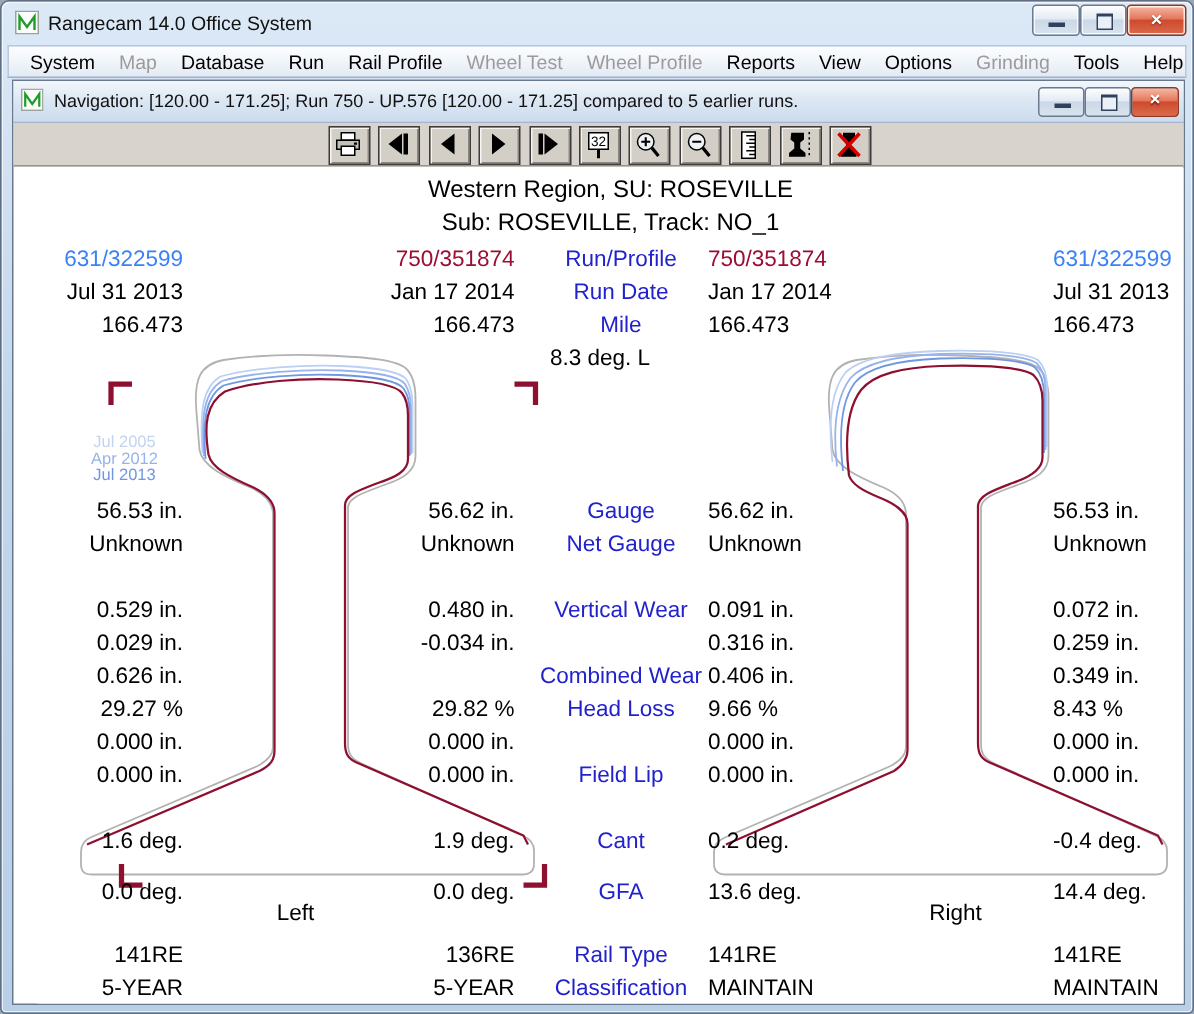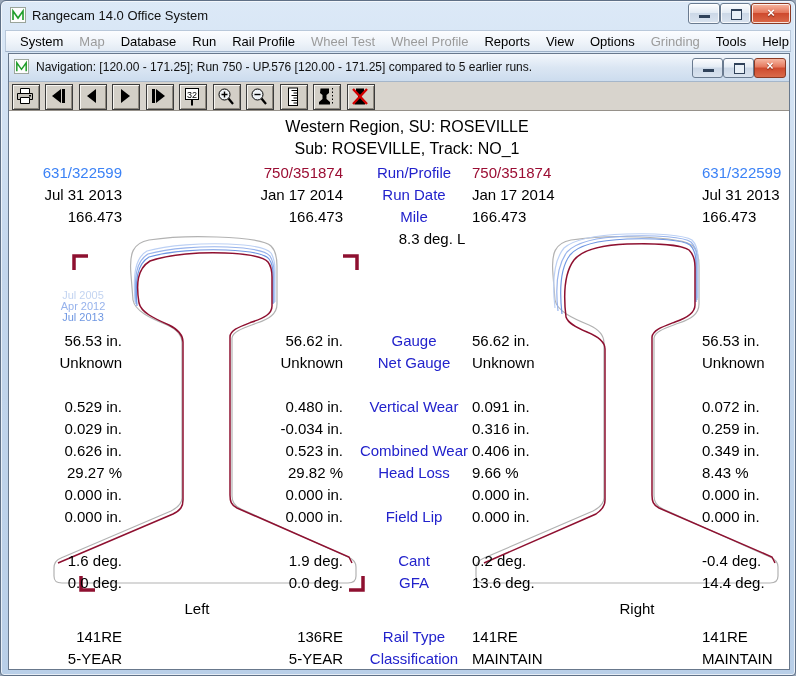--- a/index.html
+++ b/index.html
@@ -43,42 +43,42 @@
   .nav-titlebar .app-icon{position:absolute;left:5px;top:5px;width:15px;height:15px;}
   .nav-title-text{position:absolute;left:27px;top:6px;font-size:12px;color:#111;white-space:nowrap;}
   .ncap{position:absolute;top:4px;height:18px;border:1px solid #6a7b90;border-radius:3px;
     background:linear-gradient(180deg,#fdfdfe 0%,#e3ebf4 45%,#ccd8e7 50%,#d9e3ef 100%);}
   .ncap.min{right:66px;width:29px;}
   .ncap.max{right:35px;width:29px;}
   .ncap.close{right:3px;width:30px;background:linear-gradient(180deg,#f7b7a2 0%,#e4775c 45%,#ce4a2e 50%,#da6a4a 100%);border-color:#8c3a24;}
 
   
   .toolbar{position:absolute;left:0;top:28px;right:0;height:29px;background:#d8d4cd;
-    border-bottom:1px solid #96918a;padding:2px 0 0 3px;box-sizing:border-box;white-space:nowrap;}
+    border-bottom:1px solid #96918a;padding:2px 0 0 3px;box-sizing:border-box;white-space:nowrap;text-align:center;}
   .tbtn{display:inline-block;width:26px;height:24px;margin-right:1px;vertical-align:top;
     background:#d3cfc7;border:1px solid #3c3c3c;
     box-shadow:inset 1px 1px 0 #f7f5f1, inset -1px -1px 0 #8d887f;position:relative;}
   .tbtn svg{position:absolute;left:2px;top:2px;}
 
   
   .content{position:absolute;left:0;top:58px;right:0;bottom:0;background:#ffffff;overflow:hidden;margin-left:16px;}
   .hdr{position:absolute;left:0;width:100%;text-align:center;font-size:16px;color:#000;white-space:nowrap;}
   .hdr1{top:6px;} .hdr2{top:28px;}
   .profiles-svg{position:absolute;left:0;top:0;}
   .trow{position:absolute;left:0;right:0;height:20px;}
   .cell{position:absolute;font-size:15px;color:#000;white-space:nowrap;top:0;}
   .c1{left:0;width:97px;text-align:right;}
   .c2{left:120px;width:198px;text-align:right;}
   .c3{left:318px;width:142px;text-align:center;}
   .c4{left:447px;width:170px;text-align:left;}
   .c5{left:677px;width:103px;text-align:left;}
   .lbl{color:#2222cc;}
   .run-old{color:#3b82f6;}
   .run-new{color:#9b0d33;}
-  .curvature{position:absolute;left:336px;width:142px;top:118px;text-align:center;font-size:15px;color:#000;}
+  .curvature{position:absolute;left:304px;width:142px;top:118px;text-align:center;font-size:15px;color:#000;}
   .side-label{position:absolute;top:488px;font-size:15px;color:#000;text-align:center;width:140px;}
   .side-left{left:102px;} .side-right{left:542px;}
   .legend{position:absolute;left:22px;top:178px;width:72px;text-align:center;font-size:11px;line-height:11px;}
 </style>
 </head>
 <body>
 
 <div id="stage">
 <div class="window">
 
@@ -281,21 +281,20 @@
             <span class="cell c5">0.072 in.</span>
           </div>
           <div class="trow" style="top: 308px;">
             <span class="cell c1">0.029 in.</span>
             <span class="cell c2">-0.034 in.</span>
             <span class="cell c4">0.316 in.</span>
             <span class="cell c5">0.259 in.</span>
           </div>
           <div class="trow" style="top: 330px;">
             <span class="cell c1">0.626 in.</span>
-            <span class="cell c2">0.523 in.</span>
             <span class="cell c3 lbl">Combined Wear</span>
             <span class="cell c4">0.406 in.</span>
             <span class="cell c5">0.349 in.</span>
           </div>
           <div class="trow" style="top: 352px;">
             <span class="cell c1">29.27 %</span>
             <span class="cell c2">29.82 %</span>
             <span class="cell c3 lbl">Head Loss</span>
             <span class="cell c4">9.66 %</span>
             <span class="cell c5">8.43 %</span>
@@ -313,21 +312,21 @@
             <span class="cell c4">0.000 in.</span>
             <span class="cell c5">0.000 in.</span>
           </div>
           <div class="trow" style="top: 440px;">
             <span class="cell c1">1.6 deg.</span>
             <span class="cell c2">1.9 deg.</span>
             <span class="cell c3 lbl">Cant</span>
             <span class="cell c4">0.2 deg.</span>
             <span class="cell c5">-0.4 deg.</span>
           </div>
-          <div class="trow" style="top: 462px; padding-left: 30px;">
+          <div class="trow" style="top: 474px; padding-left: 30px;">
             <span class="cell c1">0.0 deg.</span>
             <span class="cell c2">0.0 deg.</span>
             <span class="cell c3 lbl">GFA</span>
             <span class="cell c4">13.6 deg.</span>
             <span class="cell c5">14.4 deg.</span>
           </div>
           <div class="trow" style="top: 516px;">
             <span class="cell c1">141RE</span>
             <span class="cell c2">136RE</span>
             <span class="cell c3 lbl">Rail Type</span>

